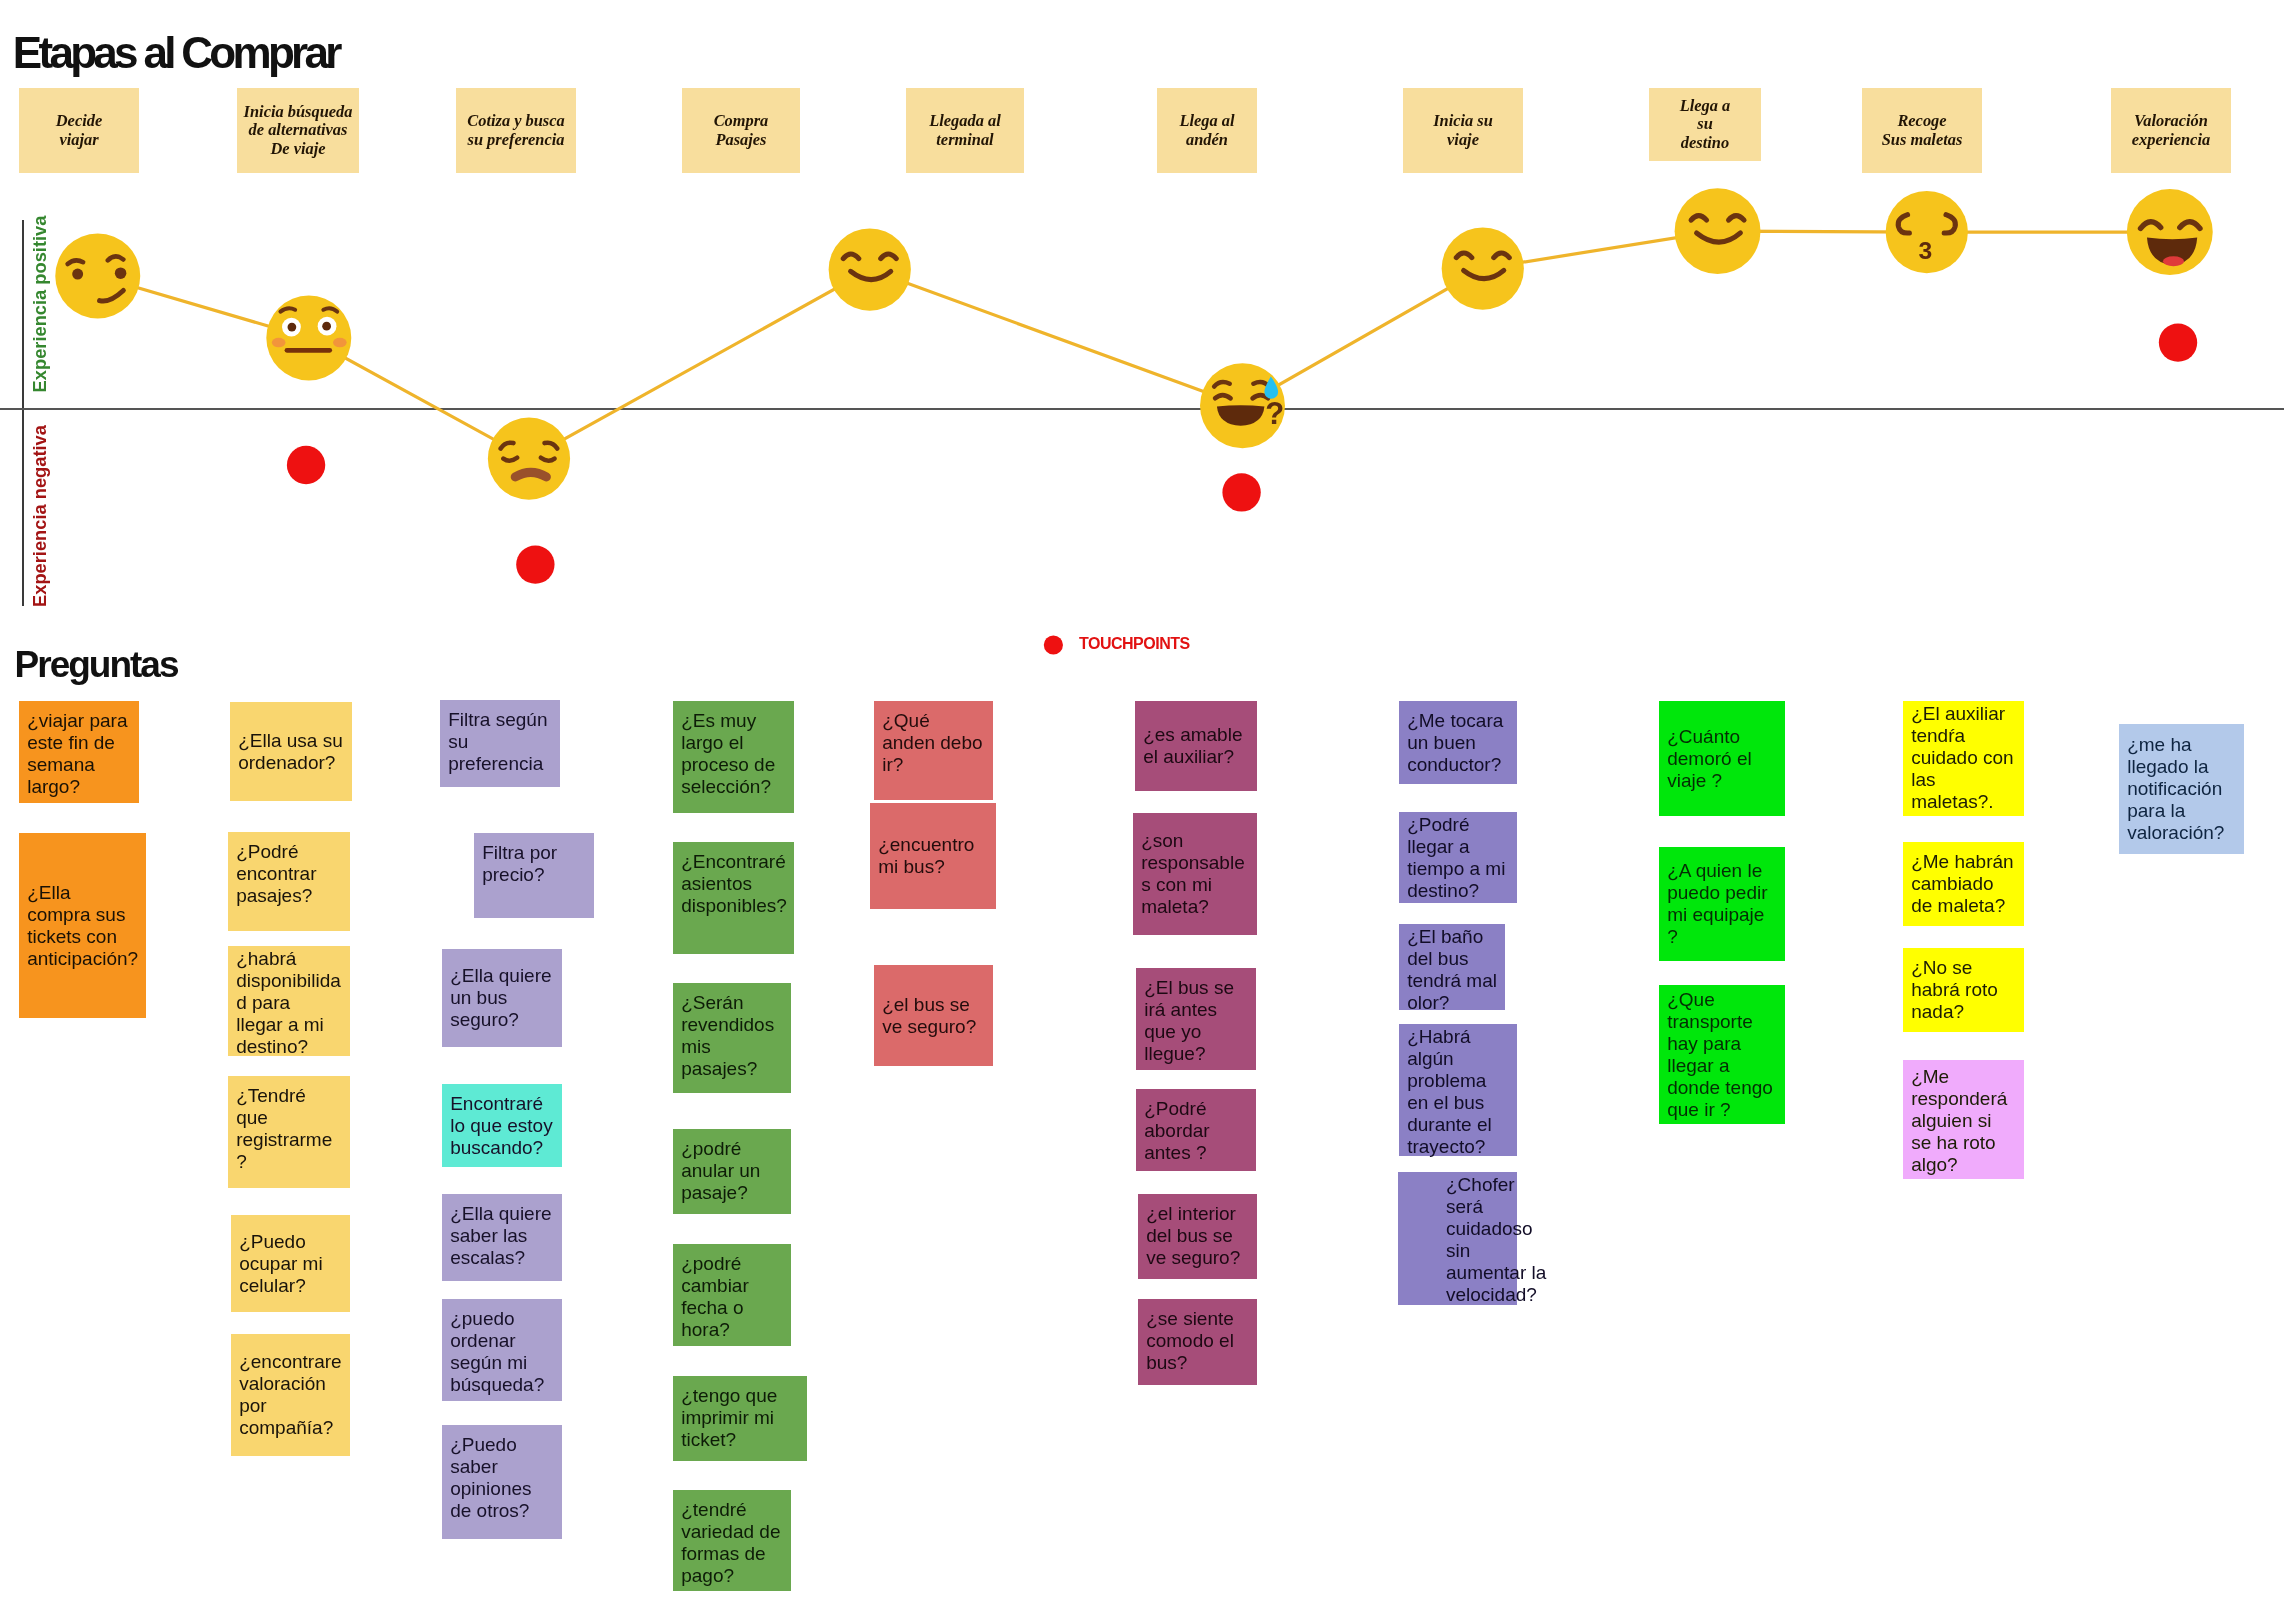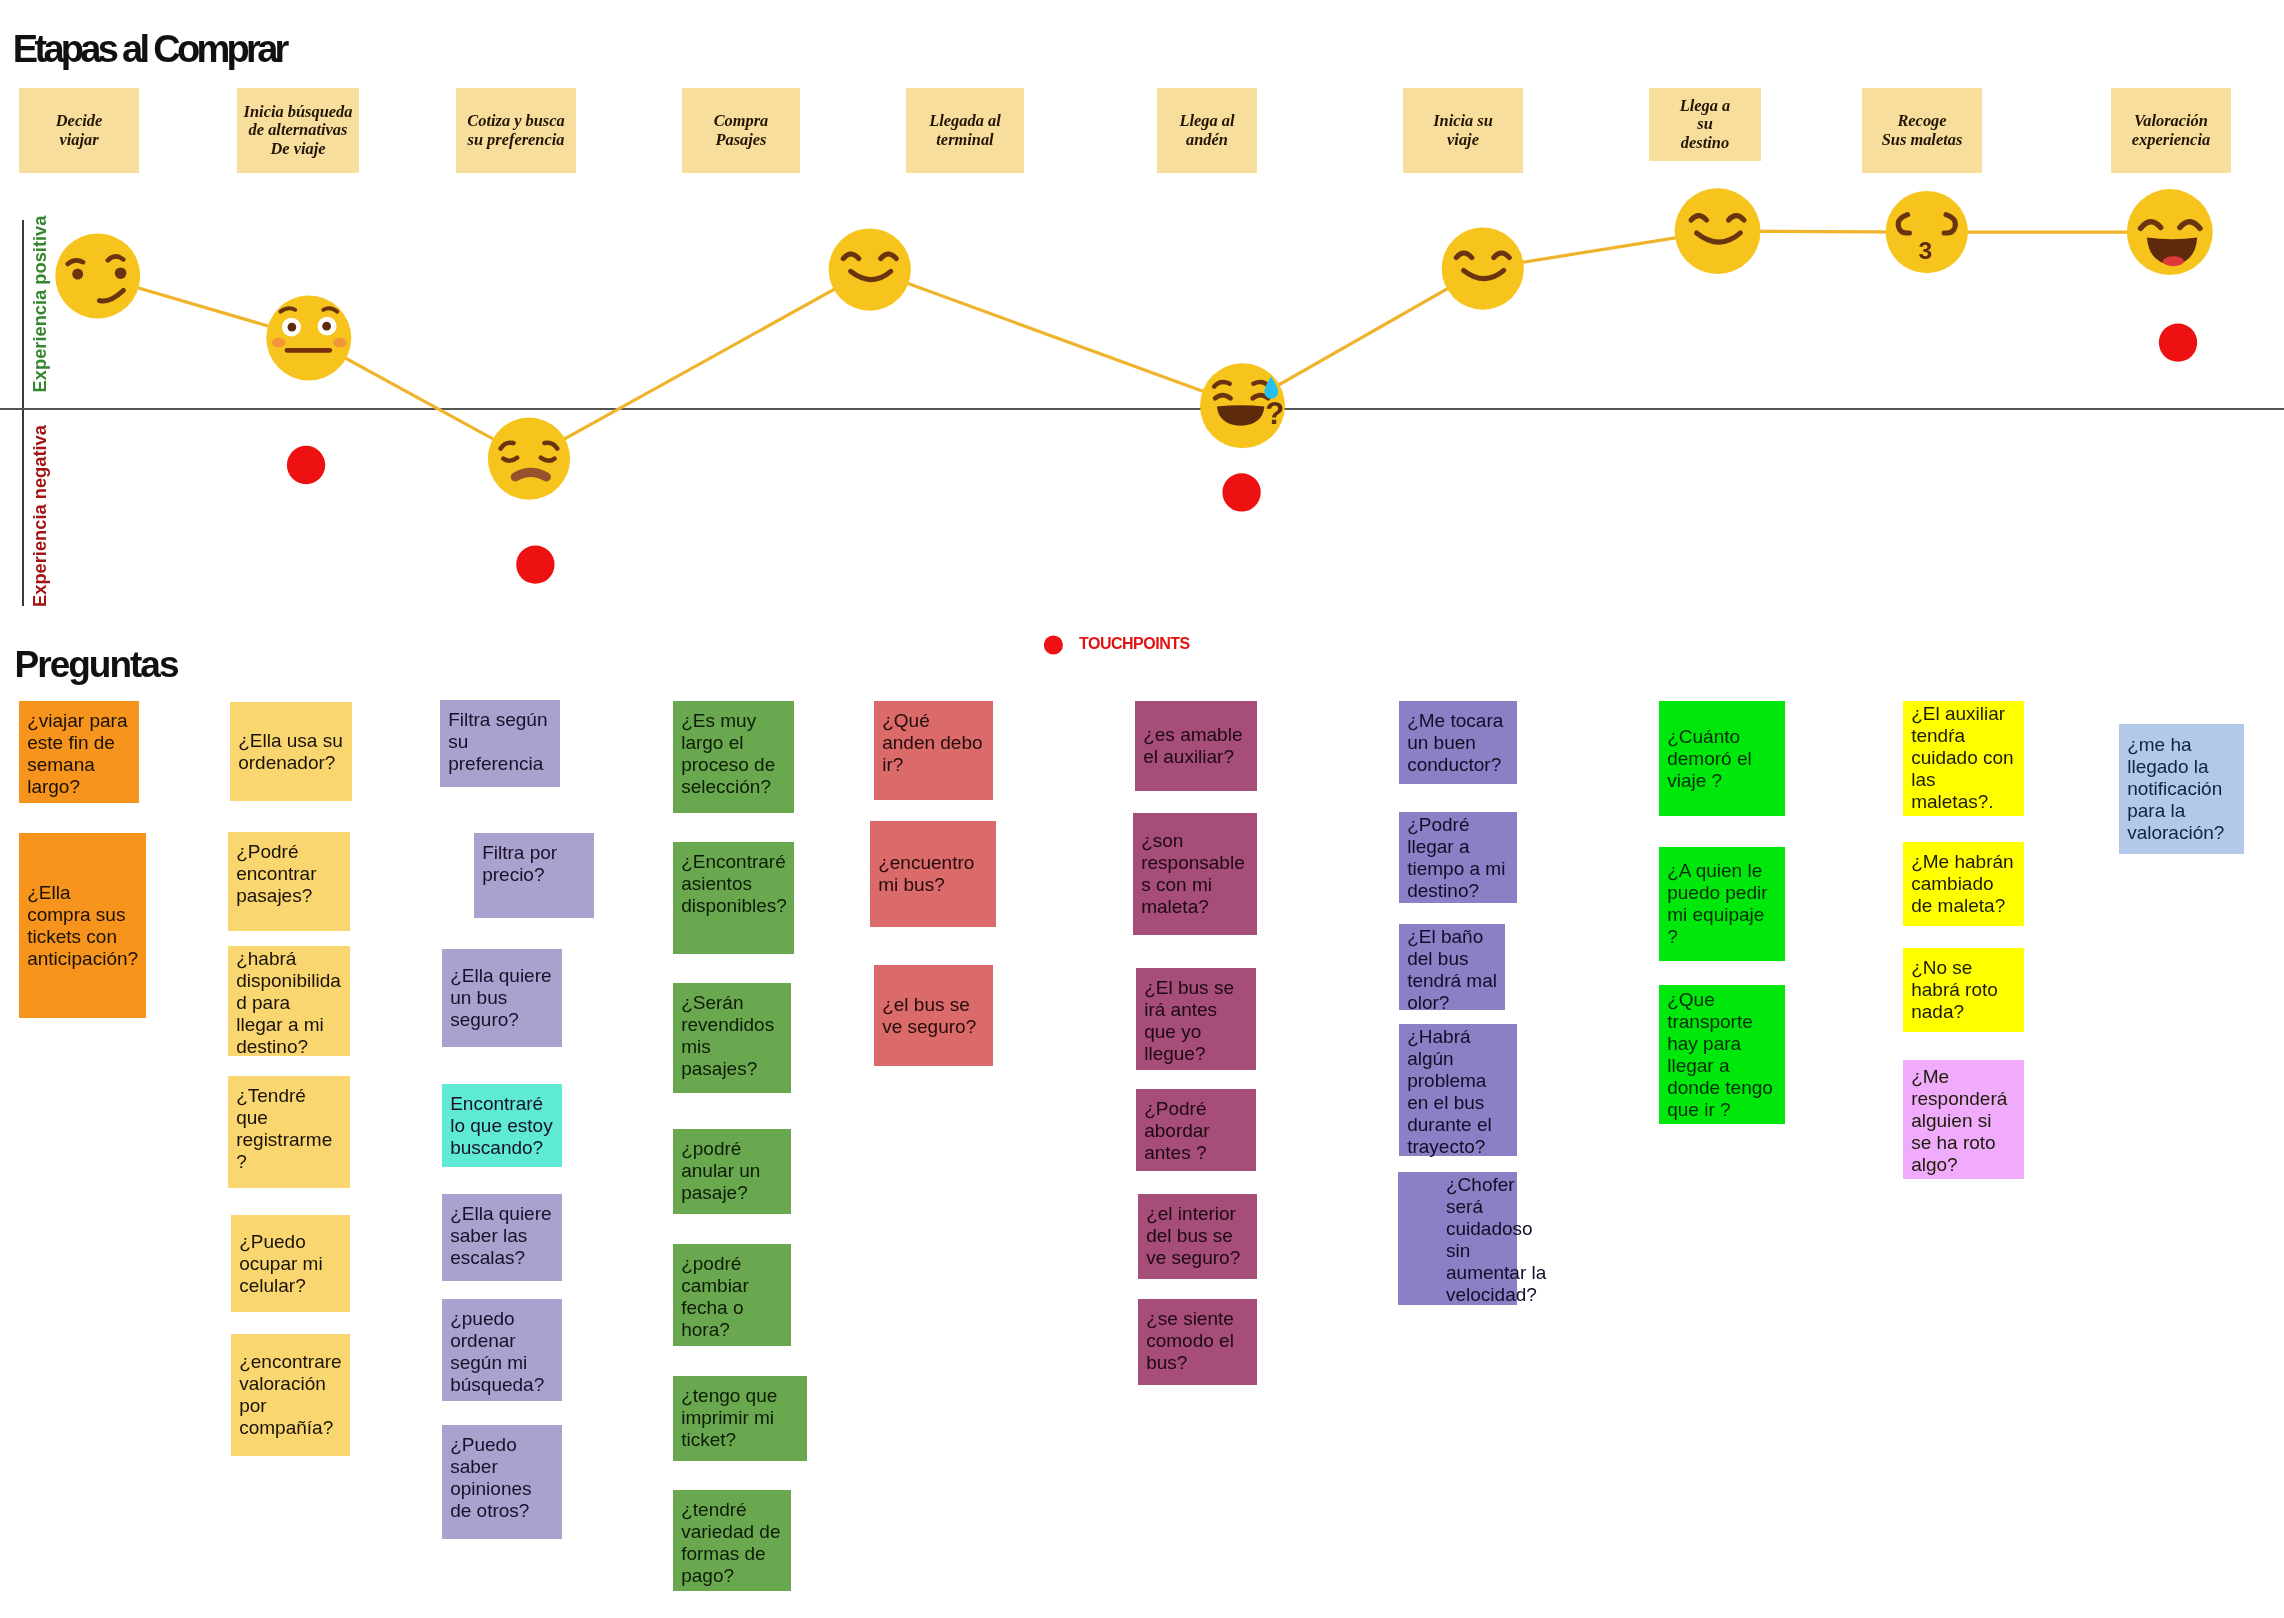--- a/index.html
+++ b/index.html
@@ -1,21 +1,21 @@
 <!DOCTYPE html>
 <html lang="es" style="font-size:14.6px"><head><meta charset="utf-8"><title>Etapas al Comprar</title><style>
 html,body{margin:0;padding:0;}
 body{width:2284px;height:1618px;position:relative;background:#ffffff;font-family:"Liberation Sans",sans-serif;overflow:hidden;}
 .hdr{position:absolute;top:88px;background:#F8DE9D;display:flex;align-items:center;justify-content:center;
  text-align:center;font-family:"Liberation Serif",serif;font-style:italic;font-weight:bold;font-size:16.4px;line-height:1.12;color:#221505;}
 .note{position:absolute;box-sizing:border-box;padding:6.4px 8.2px;font-size:19px;line-height:22px;white-space:nowrap;}
 .note.c{display:flex;align-items:center;padding-top:0;padding-bottom:0;}
 .rot{position:absolute;font-weight:bold;font-size:18.3px;white-space:nowrap;}
 </style></head><body>
-<div style="position:absolute;left:12.8px;top:28px;font-size:38px;font-weight:bold;letter-spacing:-3.7px;color:#111;">Etapas al Comprar</div>
+<div style="position:absolute;left:12.8px;top:28px;font-size:44px;font-weight:bold;letter-spacing:-3.7px;color:#111;">Etapas al Comprar</div>
 <div class="hdr" style="left:19px;width:120px;height:85px;">Decide<br>viajar</div>
 <div class="hdr" style="left:237px;width:122px;height:85px;">Inicia búsqueda<br>de alternativas<br>De viaje</div>
 <div class="hdr" style="left:456px;width:120px;height:85px;">Cotiza y busca<br>su preferencia</div>
 <div class="hdr" style="left:682px;width:118px;height:85px;">Compra<br>Pasajes</div>
 <div class="hdr" style="left:906px;width:118px;height:85px;">Llegada al<br>terminal</div>
 <div class="hdr" style="left:1157px;width:100px;height:85px;">Llega al<br>andén</div>
 <div class="hdr" style="left:1403px;width:120px;height:85px;">Inicia su<br>viaje</div>
 <div class="hdr" style="left:1649px;width:112px;height:73px;">Llega a<br>su<br>destino</div>
 <div class="hdr" style="left:1862px;width:120px;height:85px;">Recoge<br>Sus maletas</div>
 <div class="hdr" style="left:2111px;width:120px;height:85px;">Valoración<br>experiencia</div>
@@ -128,21 +128,21 @@
 <div class="note" style="left:442px;top:1299px;width:120px;height:102px;background:#ABA1CE;color:#171129;padding-top:9.1px;">¿puedo<br>ordenar<br>según mi<br>búsqueda?</div>
 <div class="note" style="left:442px;top:1425px;width:120px;height:114px;background:#ABA1CE;color:#171129;padding-top:9.1px;">¿Puedo<br>saber<br>opiniones<br>de otros?</div>
 <div class="note" style="left:673px;top:701px;width:121px;height:112px;background:#6AA84F;color:#0d1c07;padding-top:9.1px;">¿Es muy<br>largo el<br>proceso de<br>selección?</div>
 <div class="note" style="left:673px;top:842px;width:121px;height:112px;background:#6AA84F;color:#0d1c07;padding-top:9.1px;">¿Encontraré<br>asientos<br>disponibles?</div>
 <div class="note" style="left:673px;top:983px;width:118px;height:110px;background:#6AA84F;color:#0d1c07;padding-top:9.1px;">¿Serán<br>revendidos<br>mis<br>pasajes?</div>
 <div class="note" style="left:673px;top:1129px;width:118px;height:85px;background:#6AA84F;color:#0d1c07;padding-top:9.1px;">¿podré<br>anular un<br>pasaje?</div>
 <div class="note" style="left:673px;top:1244px;width:118px;height:102px;background:#6AA84F;color:#0d1c07;padding-top:9.1px;">¿podré<br>cambiar<br>fecha o<br>hora?</div>
 <div class="note" style="left:673px;top:1376px;width:134px;height:85px;background:#6AA84F;color:#0d1c07;padding-top:9.1px;">¿tengo que<br>imprimir mi<br>ticket?</div>
 <div class="note" style="left:673px;top:1490px;width:118px;height:101px;background:#6AA84F;color:#0d1c07;padding-top:9.1px;">¿tendré<br>variedad de<br>formas de<br>pago?</div>
 <div class="note" style="left:874px;top:701px;width:119px;height:99px;background:#DB6A6A;color:#230c0c;padding-top:9.1px;">¿Qué<br>anden debo<br>ir?</div>
-<div class="note c" style="left:870px;top:821px;width:126px;height:106px;background:#DB6A6A;color:#230c0c;">
+<div class="note c" style="left:870px;top:803px;width:126px;height:106px;background:#DB6A6A;color:#230c0c;">
     <div>¿encuentro<br>mi bus?</div>
   </div>
 <div class="note c" style="left:874px;top:965px;width:119px;height:101px;background:#DB6A6A;color:#230c0c;">
     <div>¿el bus se<br>ve seguro?</div>
   </div>
 <div class="note c" style="left:1135px;top:701px;width:122px;height:90px;background:#A64D79;color:#1d0913;">
     <div>¿es amable<br>el auxiliar?</div>
   </div>
 <div class="note c" style="left:1133px;top:813px;width:124px;height:122px;background:#A64D79;color:#1d0913;">
     <div>¿son<br>responsable<br>s con mi<br>maleta?</div>

